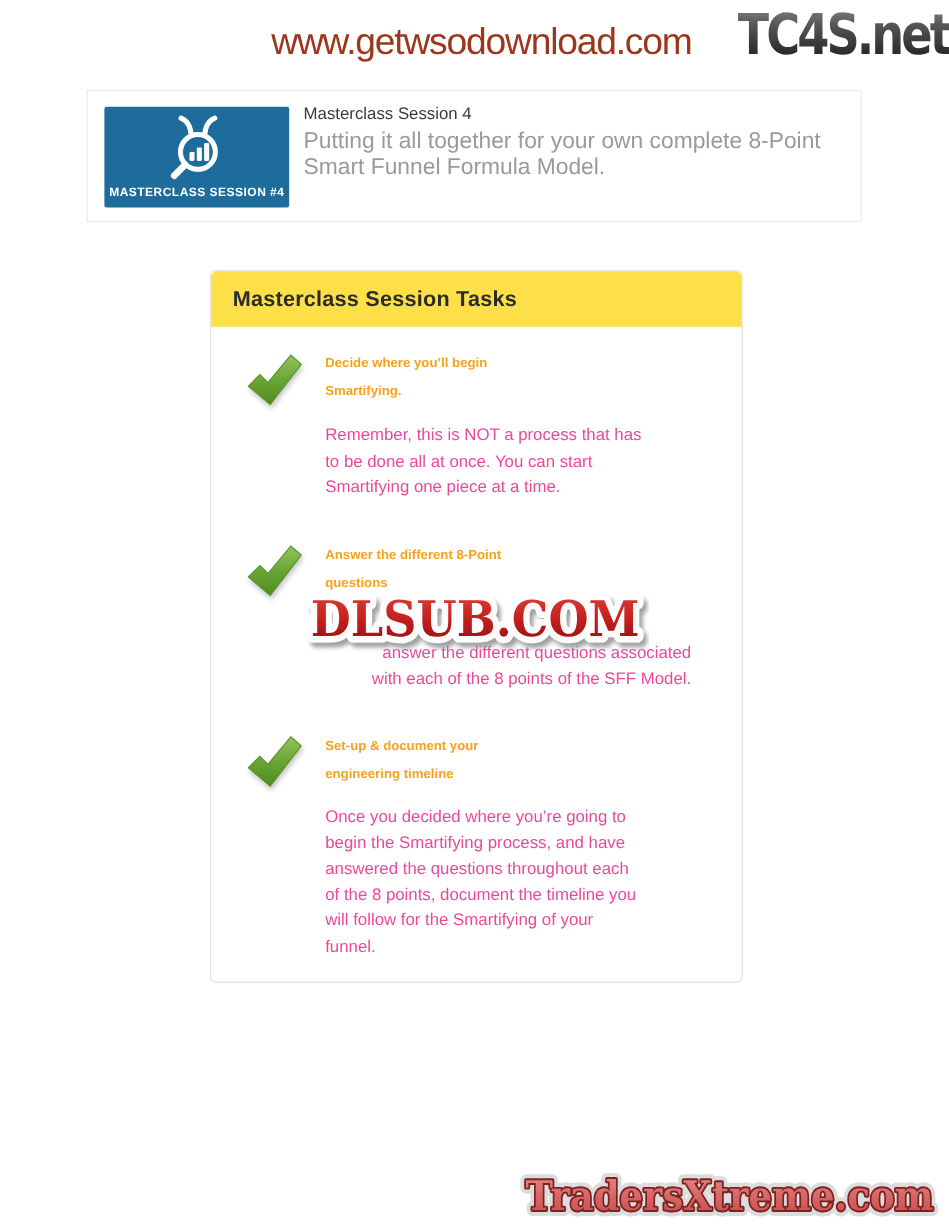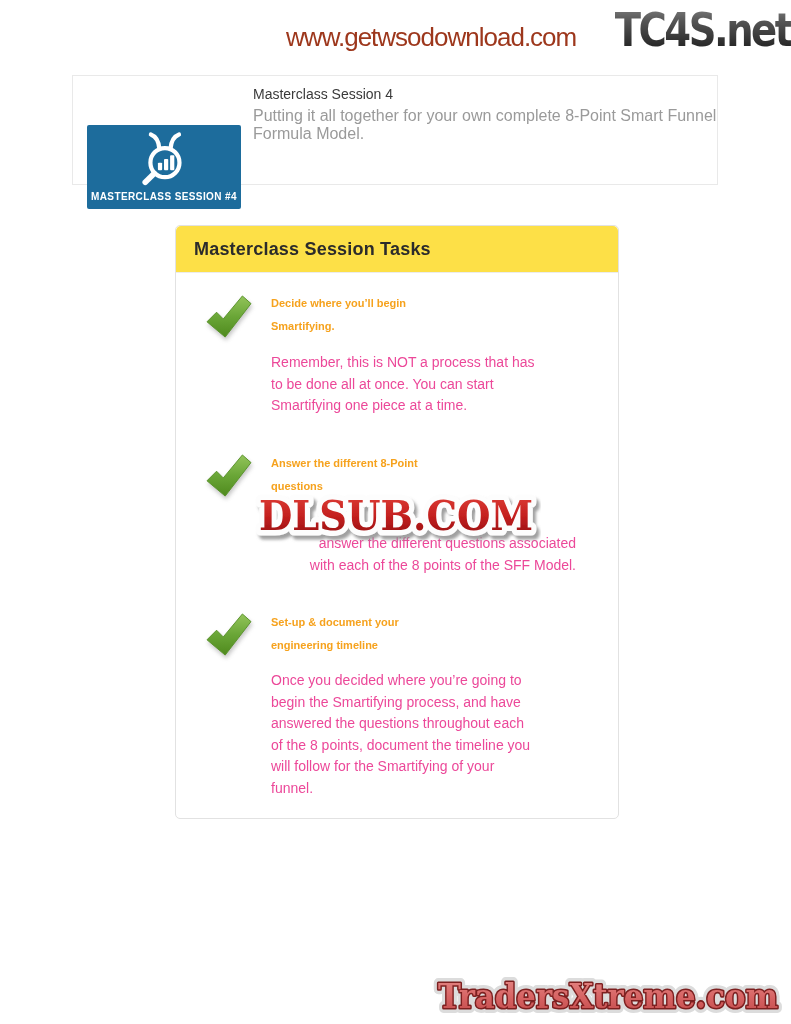--- a/index.html
+++ b/index.html
@@ -1,35 +1,35 @@
 <!DOCTYPE html>
 <html><head>
 <meta charset="utf-8">
 <style>
   html,body{margin:0;padding:0;background:#fff;}
   .page{position:relative;width:791px;height:1024px;background:#fff;overflow:hidden;
         font-family:"Liberation Sans",sans-serif;}
 
   
   .top-banner{position:absolute;top:2px;right:0;display:flex;align-items:baseline;white-space:nowrap;}
-  .site-url{font-size:26px;color:#9d371c;letter-spacing:-1px;}
+  .site-url{font-size:31px;color:#9d371c;letter-spacing:-1px;}
   .site-brand{display:inline-block;font-family:"DejaVu Sans",sans-serif;font-weight:bold;
       font-size:47px;letter-spacing:-3px;transform:scaleX(.82);transform-origin:100% 70%;
       background:linear-gradient(#8a8a8a,#555 35%,#1f1f1f 90%);
       -webkit-background-clip:text;background-clip:text;color:transparent;}
 
   
   .session-card{position:absolute;left:72px;top:75px;width:646px;height:110px;
       background:#fff;border:1px solid #e9e9e9;box-sizing:border-box;}
   .badge{position:absolute;left:14px;top:13px;width:154px;height:84px;background:#1d6c9c;
-      border-radius:2px;display:flex;flex-direction:column;align-items:center;justify-content:flex-end;margin-top:36px;}
+      border-radius:2px;display:flex;flex-direction:column;align-items:center;justify-content:flex-end;}
   .badge-icon{position:absolute;top:2px;left:50%;transform:translateX(-50%);}
   .badge-label{color:#fff;font-weight:bold;font-size:10px;letter-spacing:.4px;margin-bottom:7px;white-space:nowrap;}
   .card-title{position:absolute;left:180px;top:10px;font-size:14px;font-weight:normal;color:#3a3a3a;}
-  .card-desc{position:absolute;left:180px;top:31px;font-size:16px;color:#9a9a9a;}
+  .card-desc{position:absolute;left:180px;top:31px;font-size:19px;color:#9a9a9a;}
 
   
   .tasks-panel{position:absolute;left:175px;top:225px;width:444px;height:594px;
       background:#fff;border:1px solid #e2e2e2;border-radius:5px;box-sizing:border-box;}
   .panel-header{height:47px;background:#fde047;border-bottom:1px solid #ececec;
       border-radius:5px 5px 0 0;display:flex;align-items:center;padding-left:18px;box-sizing:border-box;}
   .panel-title{font-size:18px;font-weight:bold;color:#2b2b2b;letter-spacing:.2px;}
   .task-icon{position:absolute;left:30px;width:46px;height:44px;
       filter:drop-shadow(1px 3px 2px rgba(110,110,110,.40));}
   .task-heading{position:absolute;left:95px;width:300px;font-size:11px;font-weight:bold;

